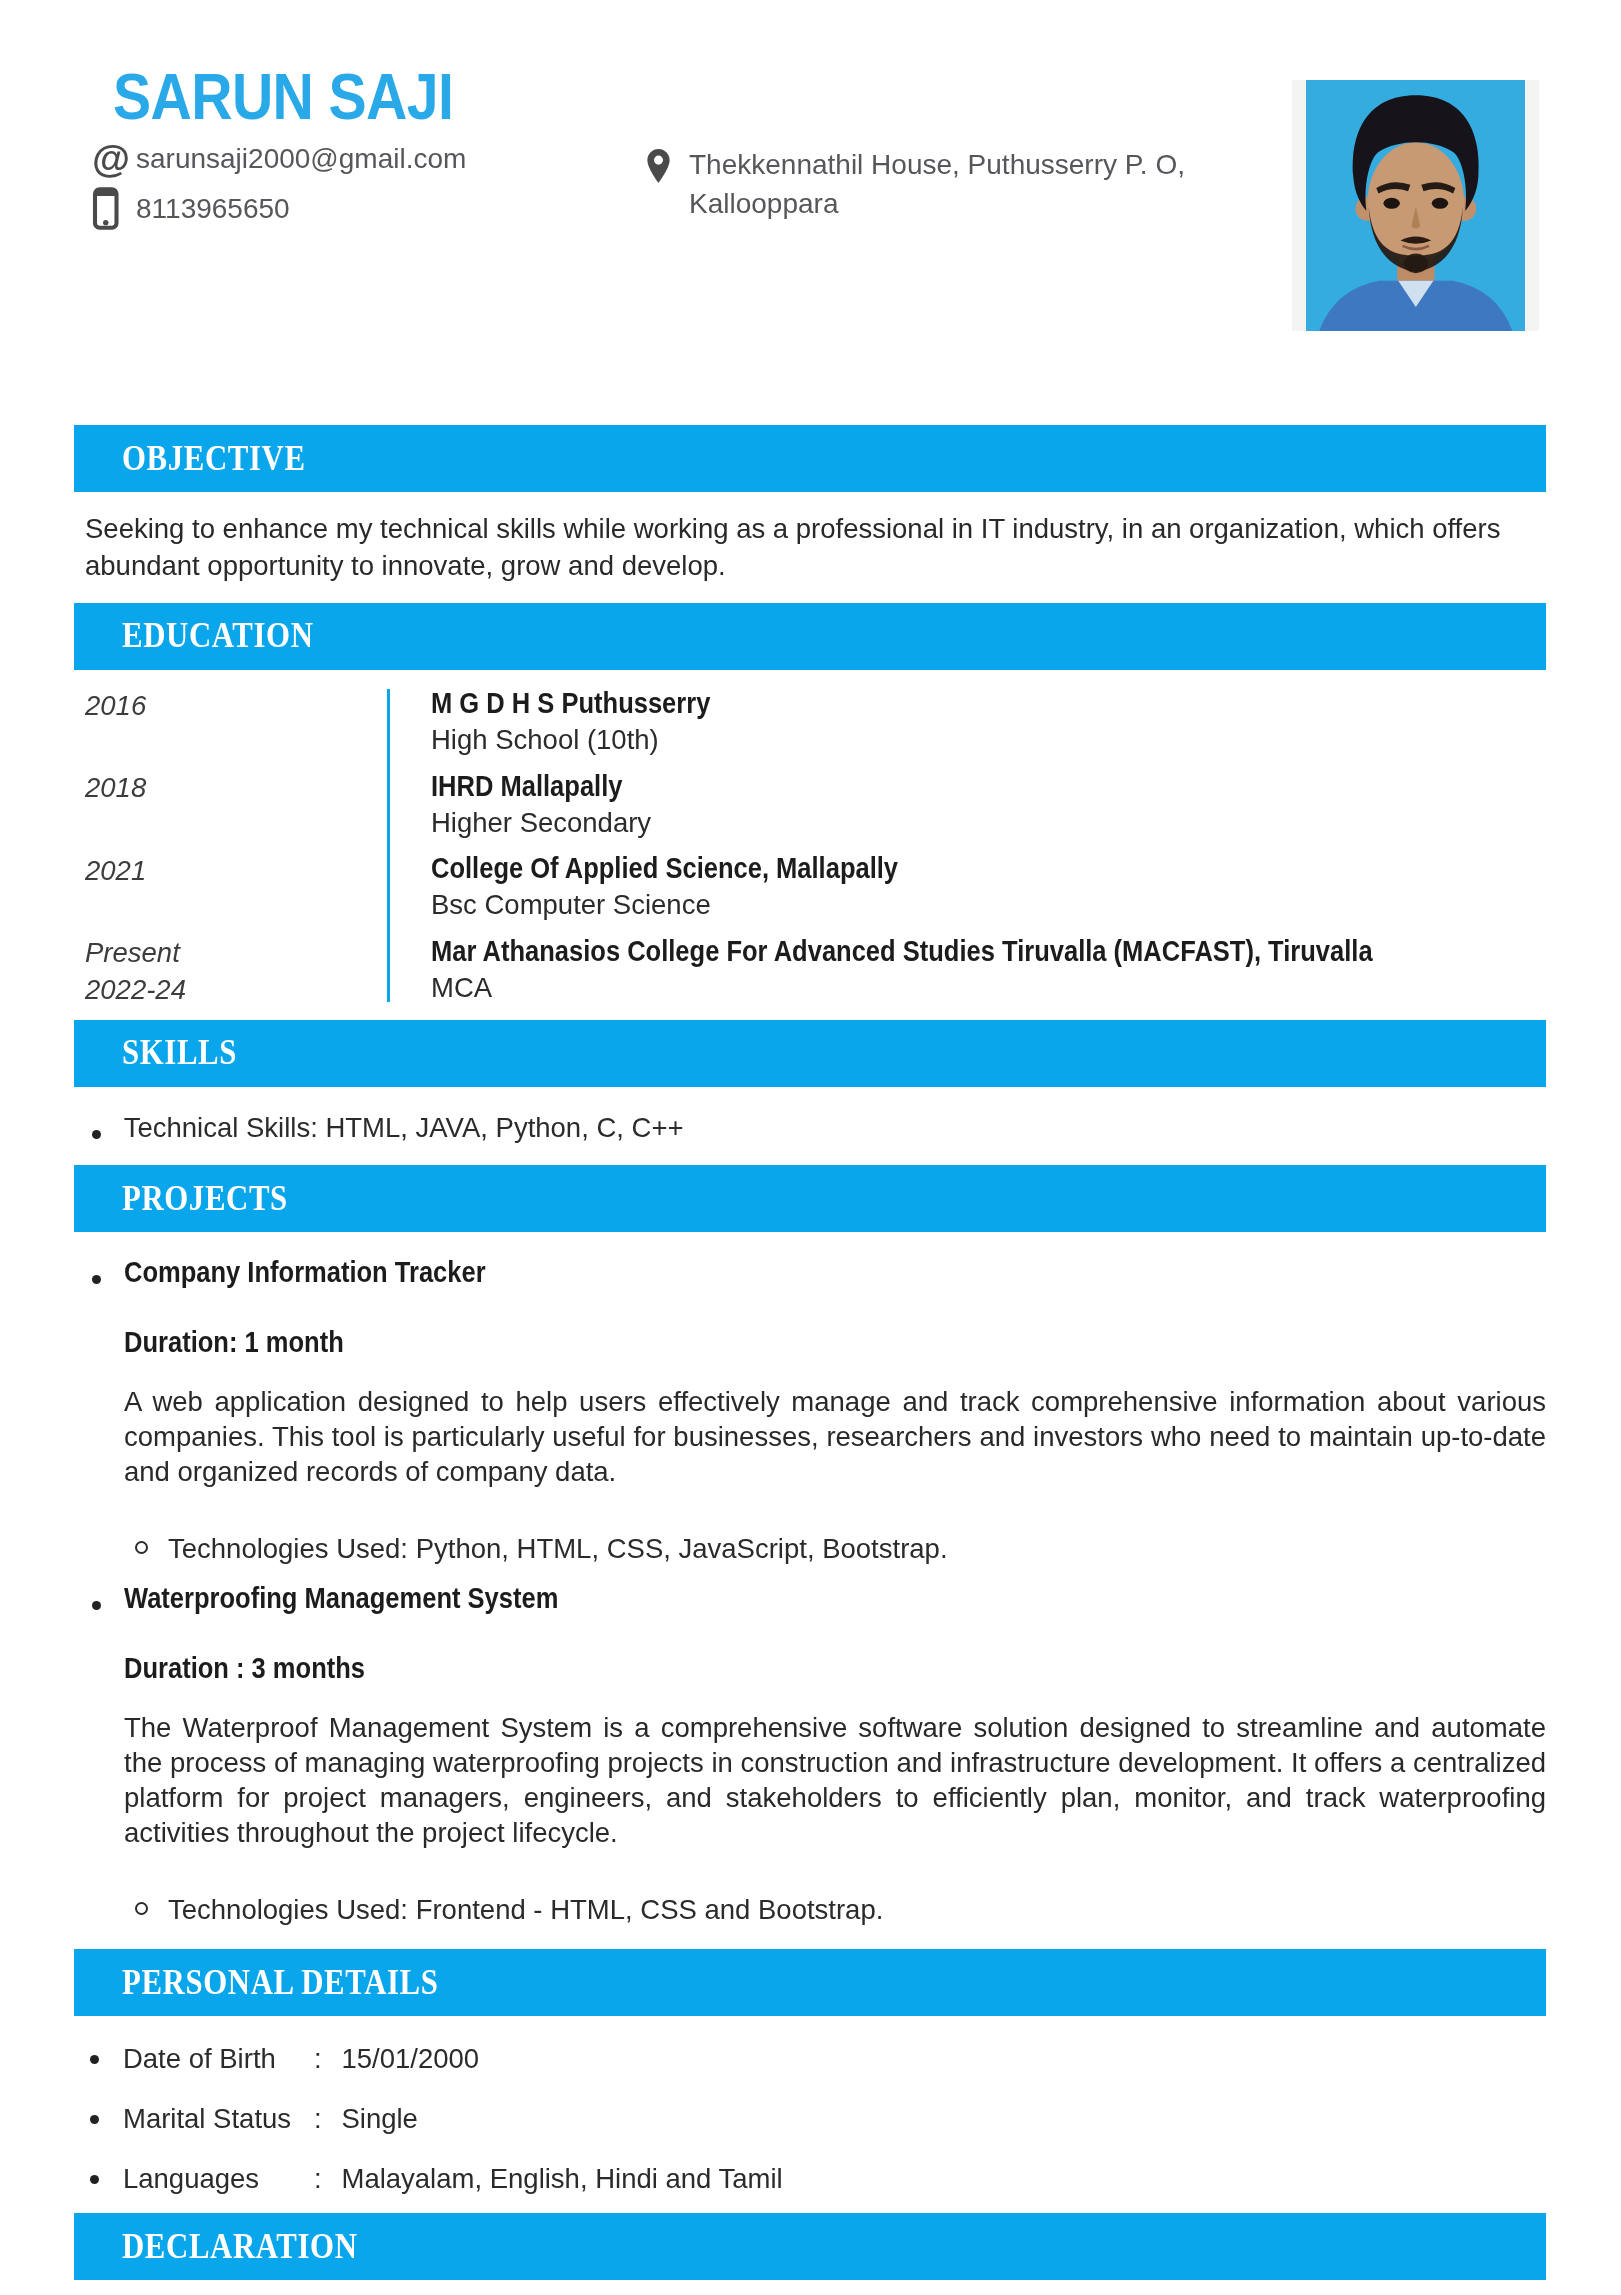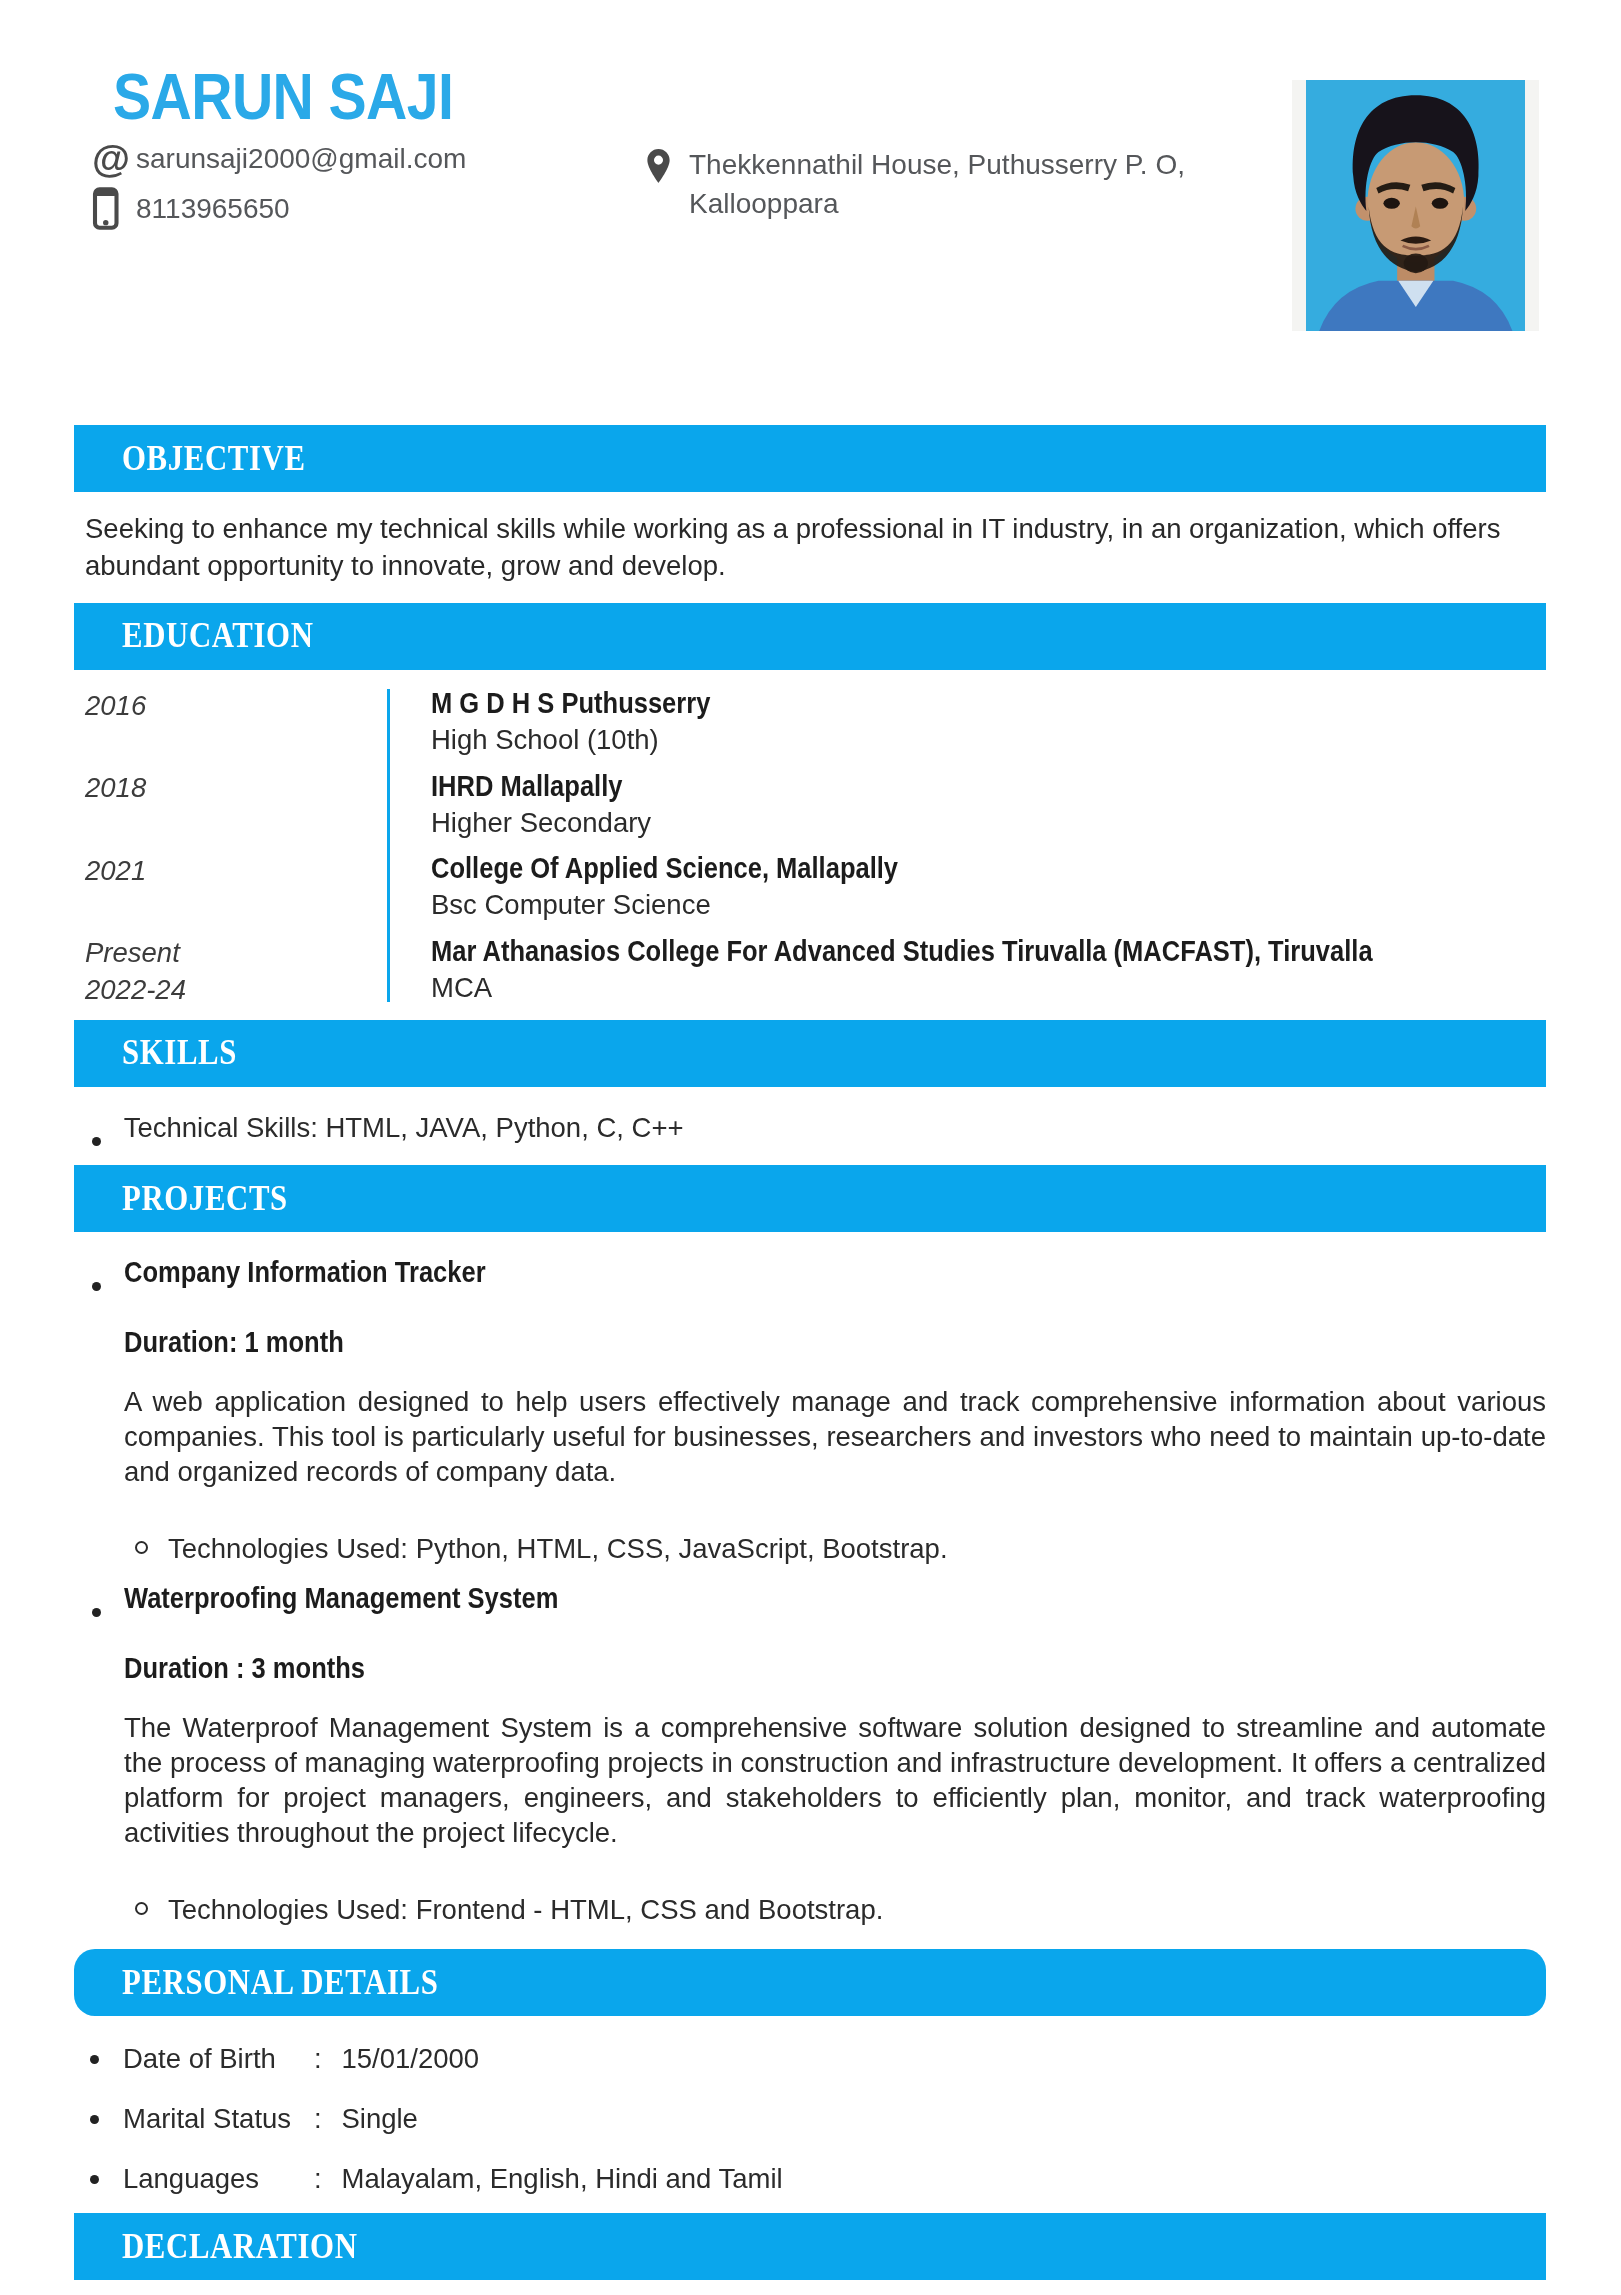--- a/index.html
+++ b/index.html
@@ -40,40 +40,40 @@
   .edu-wrap { position:relative; margin:15.7px 76px 0 85px; }
   .edu-divider { position:absolute; left:302px; top:3.9px; bottom:6.5px; width:2.6px; background:#0aa6ec; }
   .edu-row { display:flex; margin-bottom:10.5px; }
   .edu-year { width:302px; font-size:27.5px; font-style:italic; color:#3c3c3c; line-height:37px; padding-top:1.3px; }
   .edu-right { padding-left:44px; }
   .edu-school { font-size:29px; font-weight:bold; color:#1c1c1c; line-height:37px; }
   .edu-degree { font-size:27.5px; color:#2b2b2b; line-height:35px; }
 
   
   #sec-skills .bar { margin-top:11.8px; }
-  .li { display:flex; align-items:flex-end; margin:22px 76px 0 85px;
+  .li { display:flex; align-items:center; margin:22px 76px 0 85px;
         font-size:27.5px; line-height:37px; color:#2b2b2b; }
   .dot { flex:none; width:9.2px; height:9.2px; border-radius:50%; background:#222222; margin:13.7px 0 0 6.5px; }
   .li .li-text { margin-left:23px; }
   .li .li-title { margin-left:23px; font-size:29px; font-weight:bold; color:#1c1c1c; }
   .sub-li { display:flex; align-items:flex-start; margin:0 76px 0 85px;
             font-size:27.5px; line-height:37px; color:#2b2b2b; }
   .circle { flex:none; width:13px; height:13px; border:2.6px solid #2b2b2b; border-radius:50%;
             margin:11px 0 0 50px; background:transparent; }
   .sub-li .li-text { margin-left:20px; }
 
   
   #sec-projects .bar { margin-top:19.6px; }
   .proj-duration { margin:35px 76px 0 124px; font-size:29px; font-weight:bold; color:#1c1c1c; }
   .proj-desc { margin:25px 76px 0 124px; font-size:27.5px; line-height:35px; color:#292929; text-align:justify; }
   .tech-li { margin-top:41px; }
   .proj-title-2 { margin-top:13px; }
 
   
-  #sec-personal .bar { margin-top:21px;border-radius:21px; }
+  #sec-personal .bar { margin-top:21px; }
   .pd-row { display:flex; align-items:flex-start; margin:26px 76px 0 85px;
             font-size:27.5px; line-height:34px; color:#2b2b2b; }
   .pd-row .dot { margin:12.4px 0 0 5.2px; }
   .pd-label { margin-left:23.6px; width:191px; }
   .pd-colon { width:27.5px; }
   .pd-value { flex:1; }
 
   
   #sec-declaration .bar { margin-top:17px; }
 </style>

